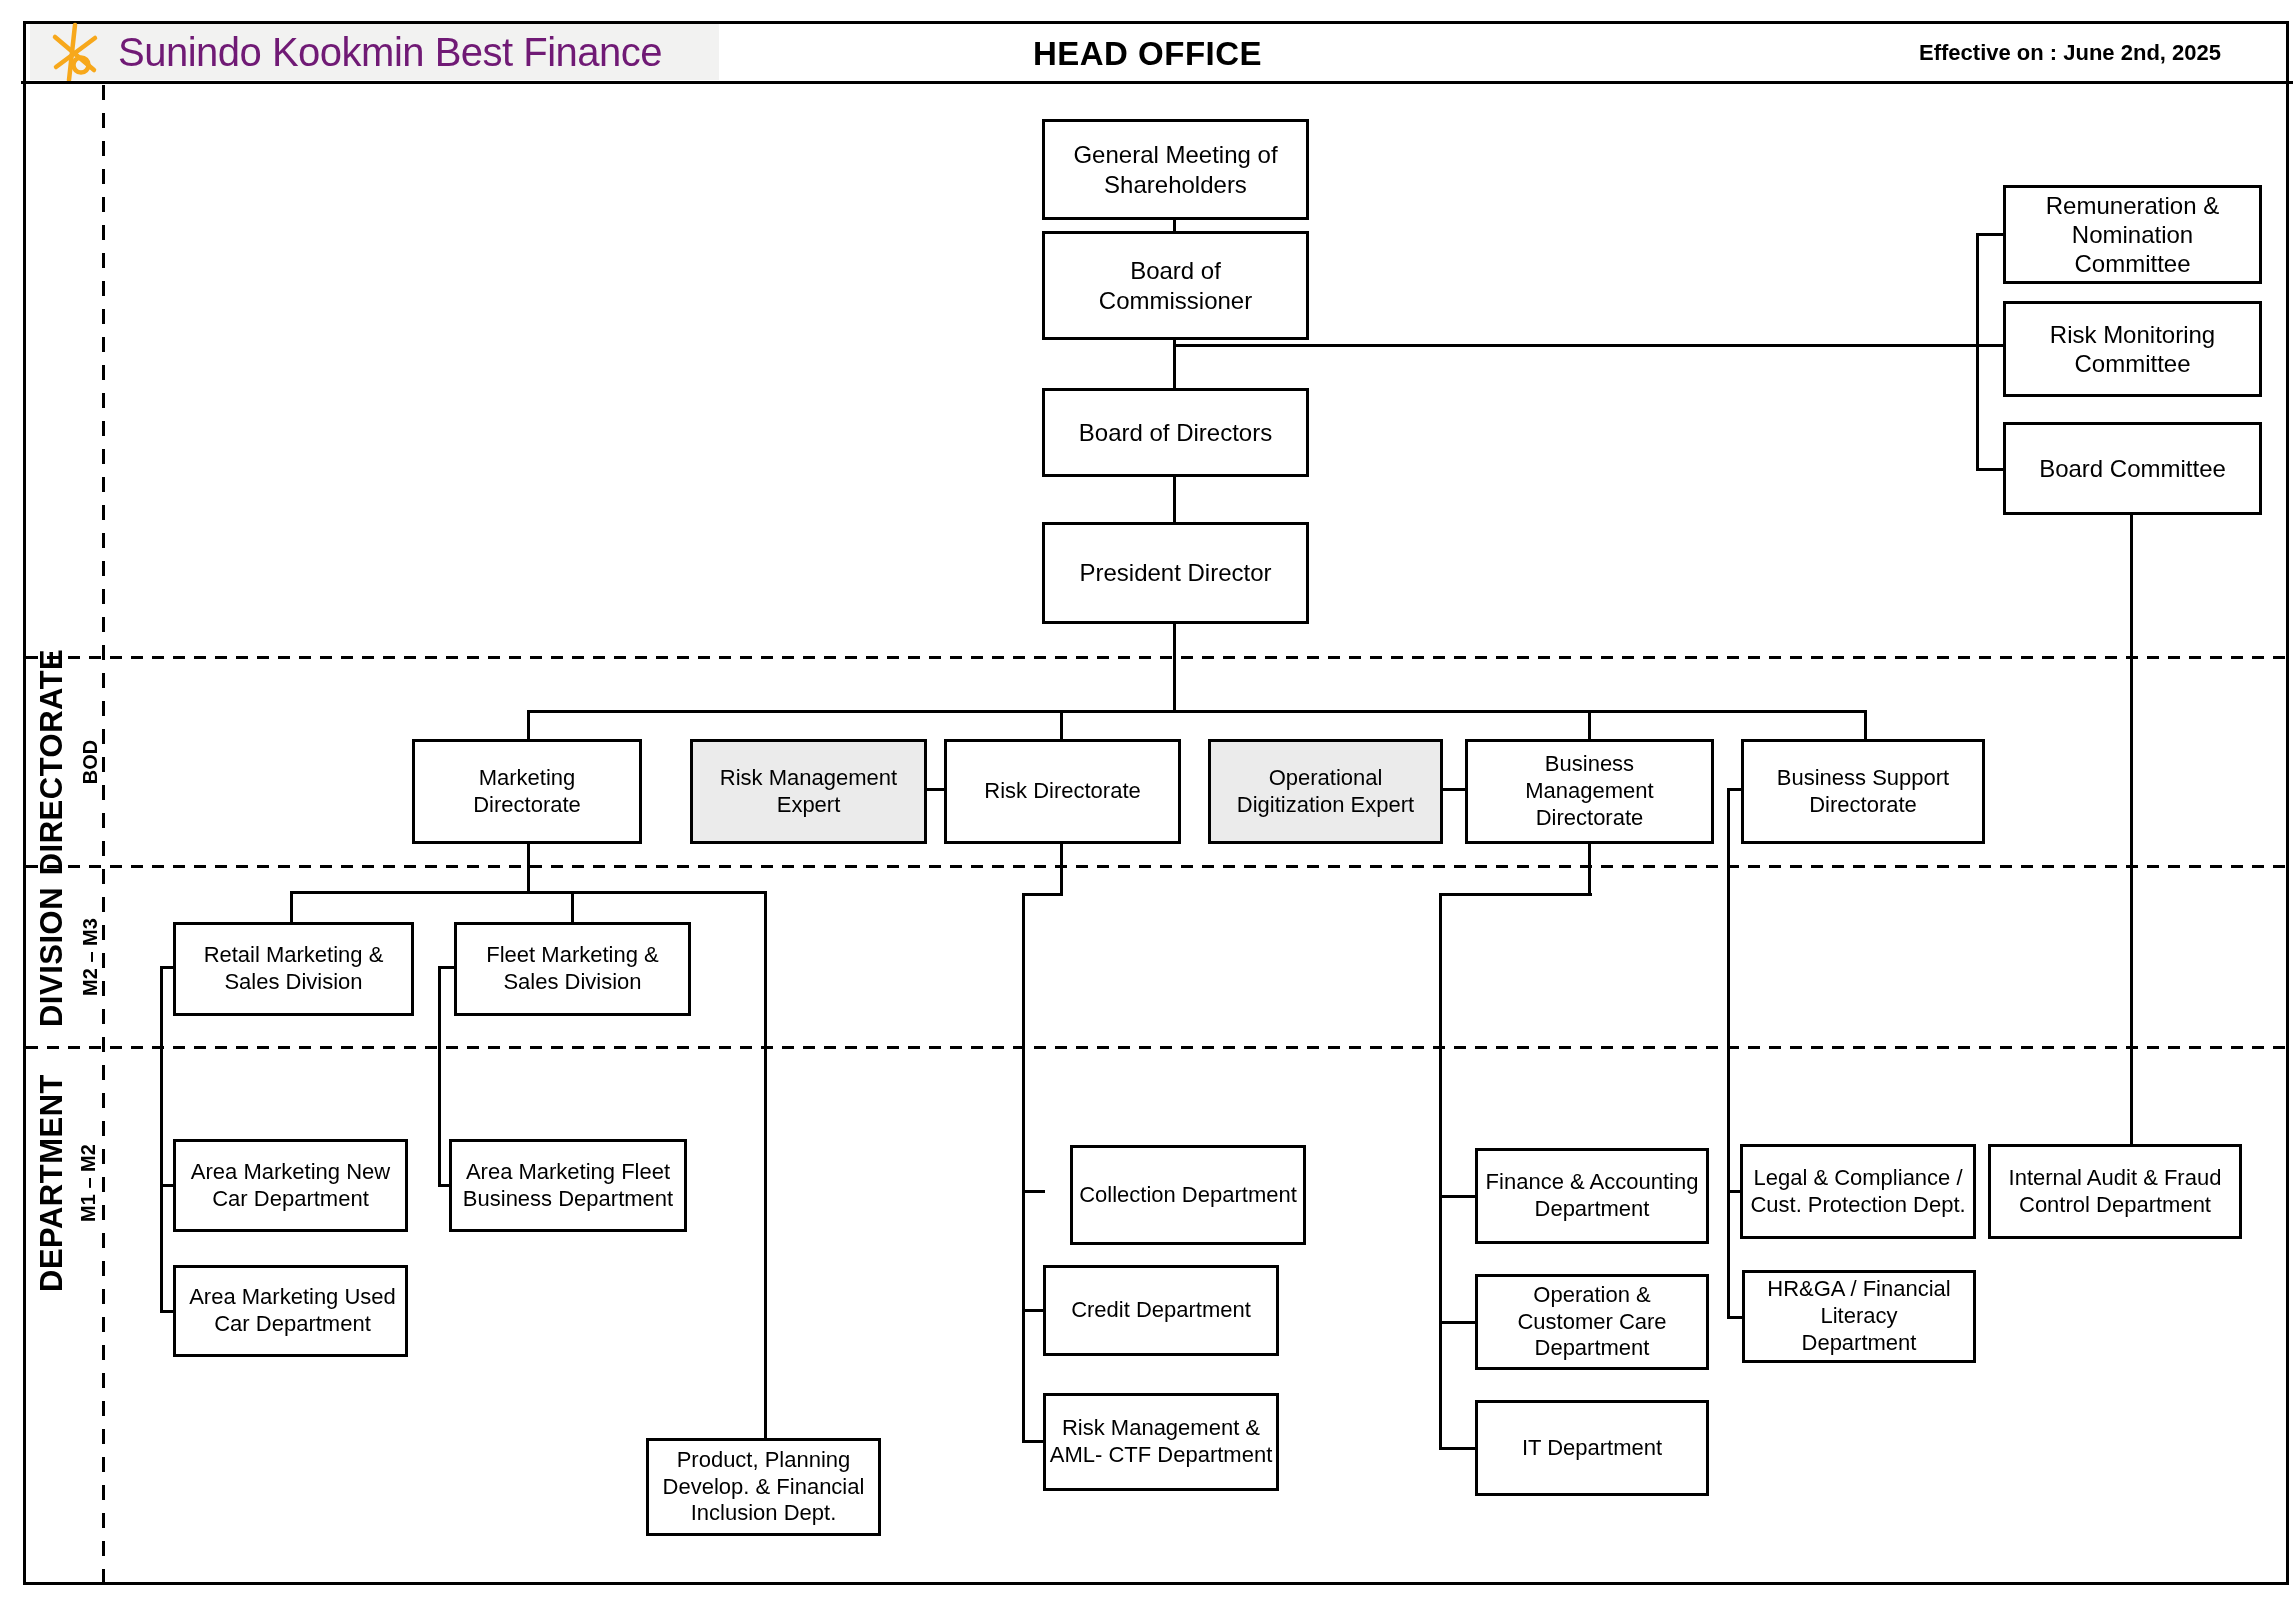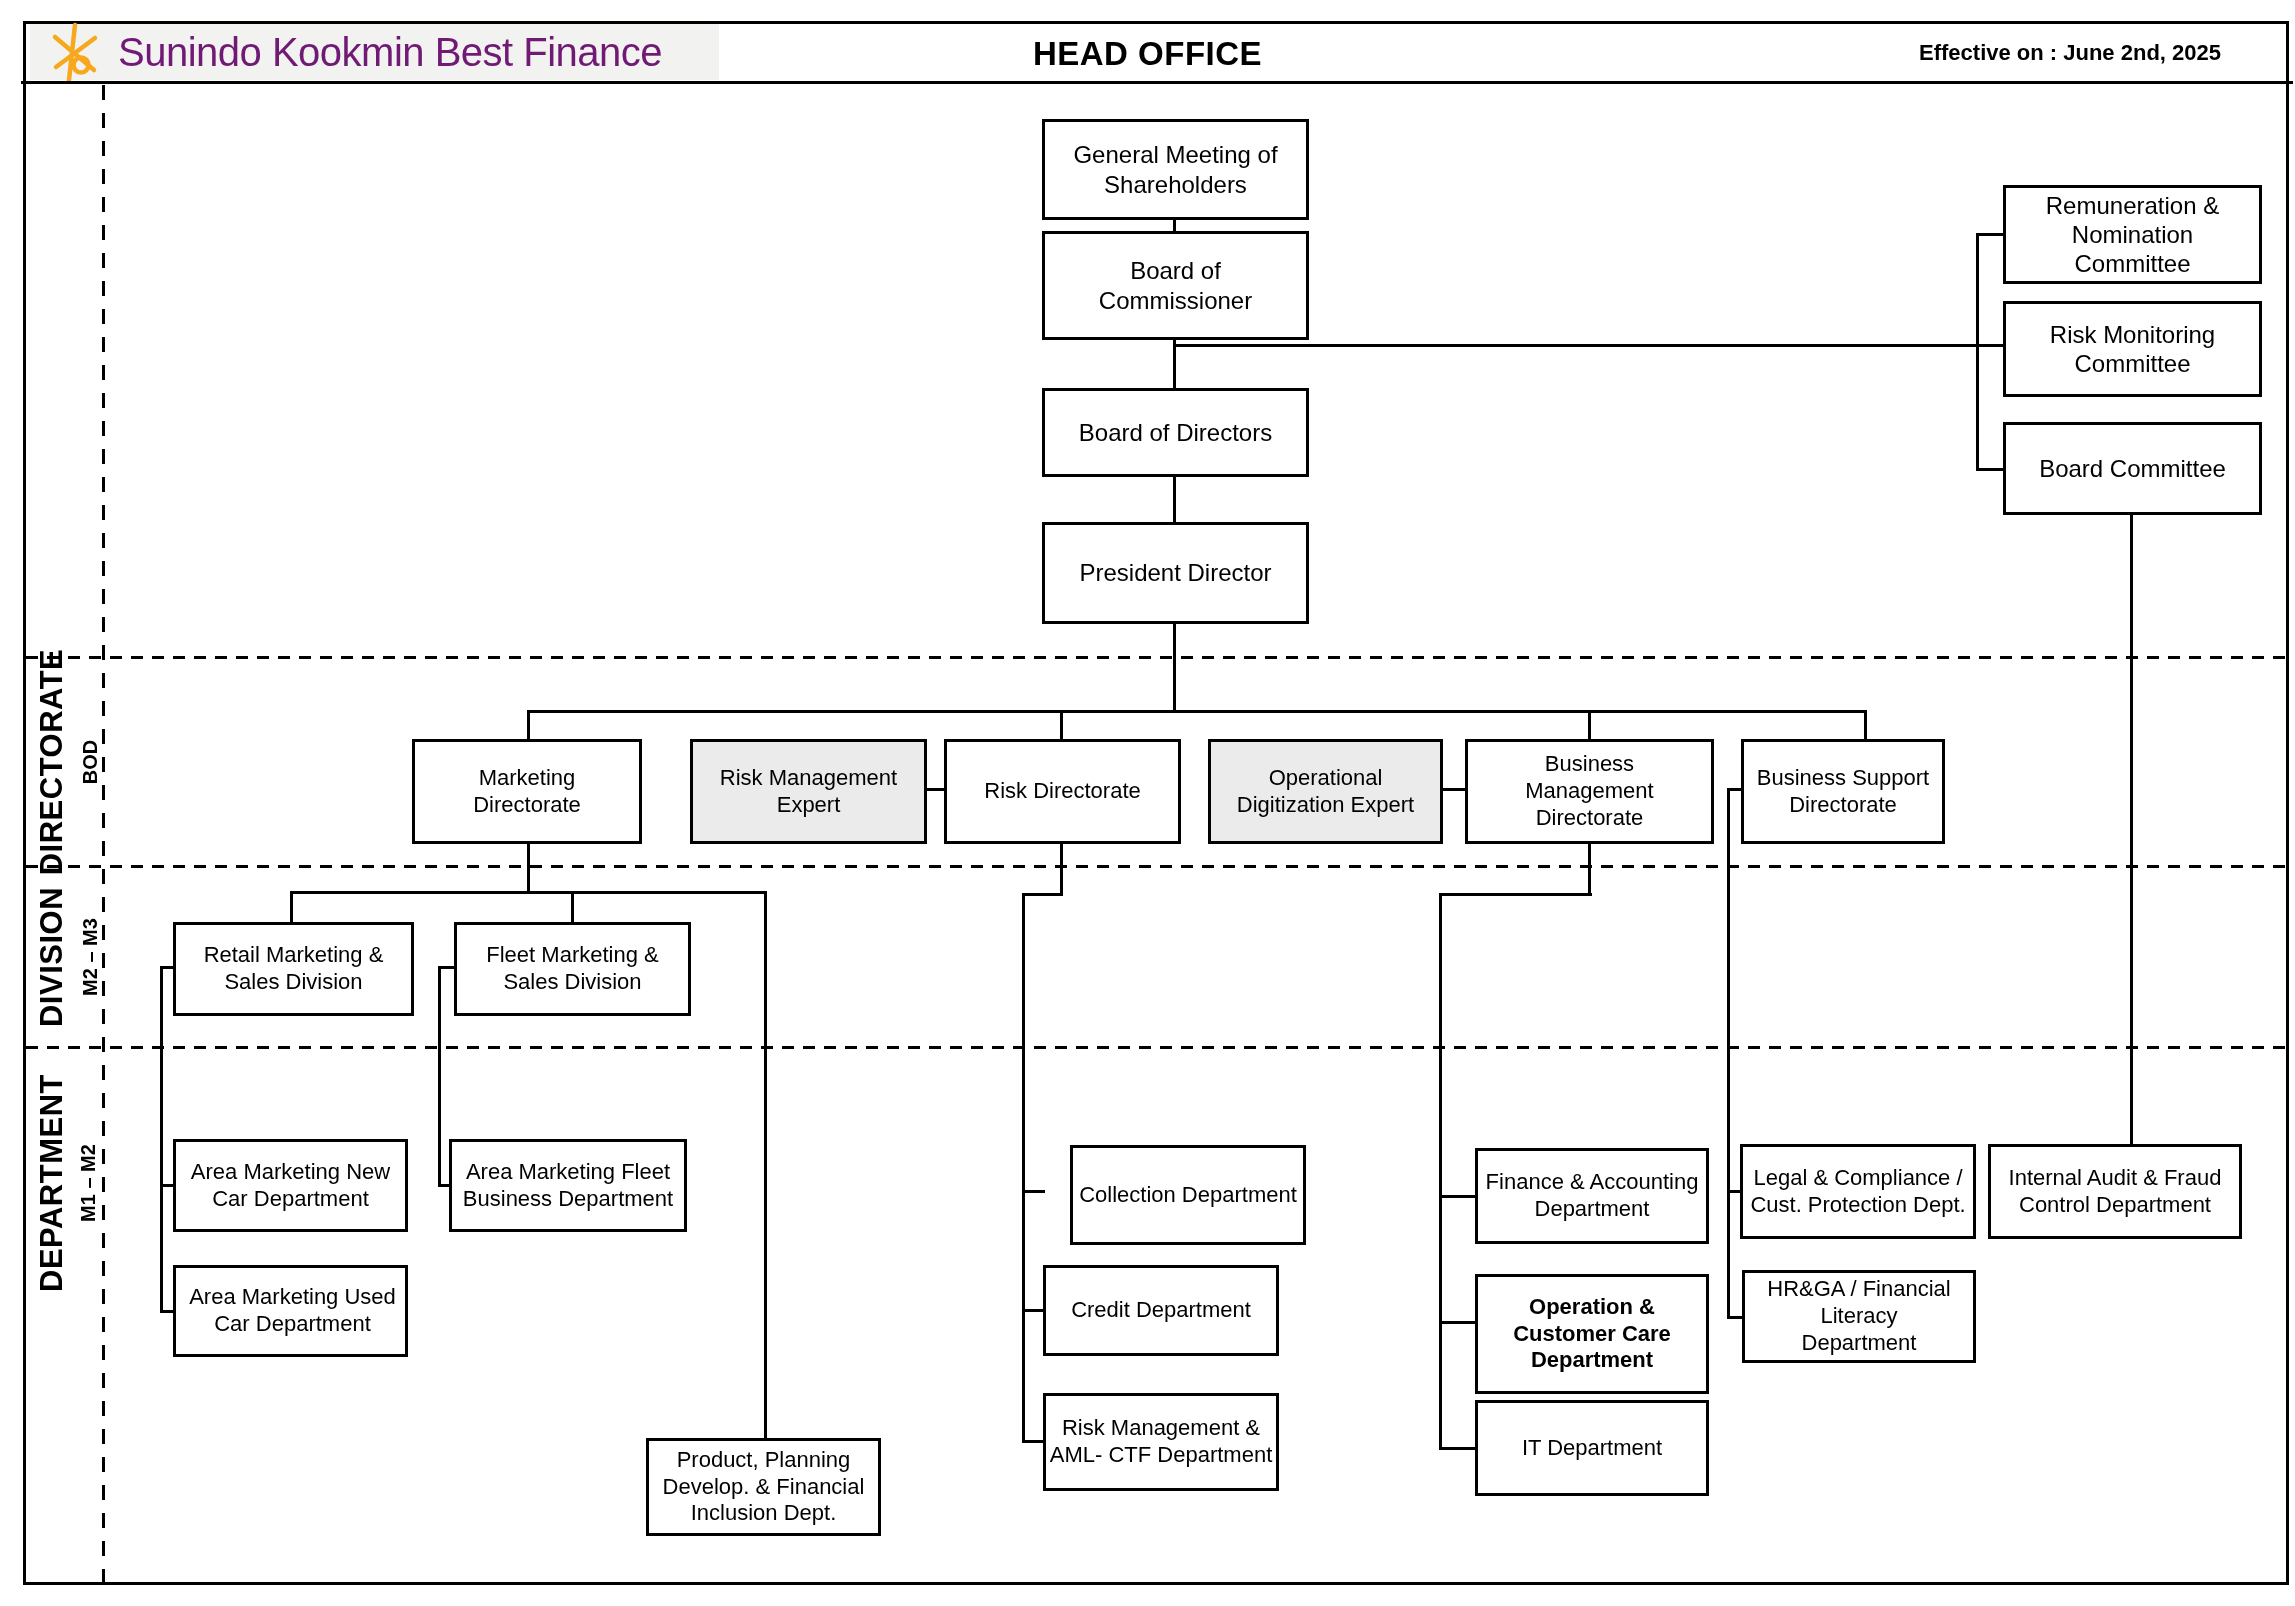--- a/index.html
+++ b/index.html
@@ -141,42 +141,42 @@
       <div class="box" style="left: 412px; top: 739px; width: 230px; height: 105px;">Marketing
 Directorate</div>
       <div class="box gray" style="left: 690px; top: 739px; width: 237px; height: 105px;">Risk Management
 Expert</div>
       <div class="box" style="left: 944px; top: 739px; width: 237px; height: 105px;">Risk Directorate</div>
       <div class="box gray" style="left: 1208px; top: 739px; width: 235px; height: 105px;">Operational
 Digitization Expert</div>
       <div class="box" style="left: 1465px; top: 739px; width: 249px; height: 105px;">Business
 Management
 Directorate</div>
-      <div class="box" style="left: 1741px; top: 739px; width: 204px; height: 105px;">Business Support
+      <div class="box" style="left: 1741px; top: 739px; width: 244px; height: 105px;">Business Support
 Directorate</div>
       <div class="box" style="left: 173px; top: 922px; width: 241px; height: 94px;">Retail Marketing &amp;
 Sales Division</div>
       <div class="box" style="left: 454px; top: 922px; width: 237px; height: 94px;">Fleet Marketing &amp;
 Sales Division</div>
       <div class="box" style="left: 173px; top: 1139px; width: 235px; height: 93px;">Area Marketing New
 Car Department</div>
       <div class="box" style="left: 173px; top: 1265px; width: 235px; height: 92px; padding-left: 6px;">Area Marketing Used
 Car Department</div>
       <div class="box" style="left: 449px; top: 1139px; width: 238px; height: 93px;">Area Marketing Fleet
 Business Department</div>
       <div class="box" style="left: 646px; top: 1438px; width: 235px; height: 98px;">Product, Planning
 Develop. &amp; Financial
 Inclusion Dept.</div>
       <div class="box" style="left: 1043px; top: 1145px; width: 236px; height: 100px; margin-left: 27px;">Collection Department</div>
       <div class="box" style="left: 1043px; top: 1265px; width: 236px; height: 91px;">Credit Department</div>
       <div class="box" style="left: 1043px; top: 1393px; width: 236px; height: 98px;">Risk Management &amp;
 AML- CTF Department</div>
       <div class="box" style="left: 1475px; top: 1148px; width: 234px; height: 96px;">Finance &amp; Accounting
 Department</div>
-      <div class="box" style="left: 1475px; top: 1274px; width: 234px; height: 120px; font-weight: bold;">Operation &amp;
+      <div class="box" style="left: 1475px; top: 1274px; width: 234px; height: 96px;">Operation &amp;
 Customer Care
 Department</div>
       <div class="box" style="left: 1475px; top: 1400px; width: 234px; height: 96px;">IT Department</div>
       <div class="box" style="left: 1740px; top: 1144px; width: 236px; height: 95px;">Legal &amp; Compliance /
 Cust. Protection Dept.</div>
       <div class="box" style="left: 1742px; top: 1270px; width: 234px; height: 93px;">HR&amp;GA / Financial
 Literacy
 Department</div>
       <div class="box" style="left: 1988px; top: 1144px; width: 254px; height: 95px;">Internal Audit &amp; Fraud
 Control Department</div>

